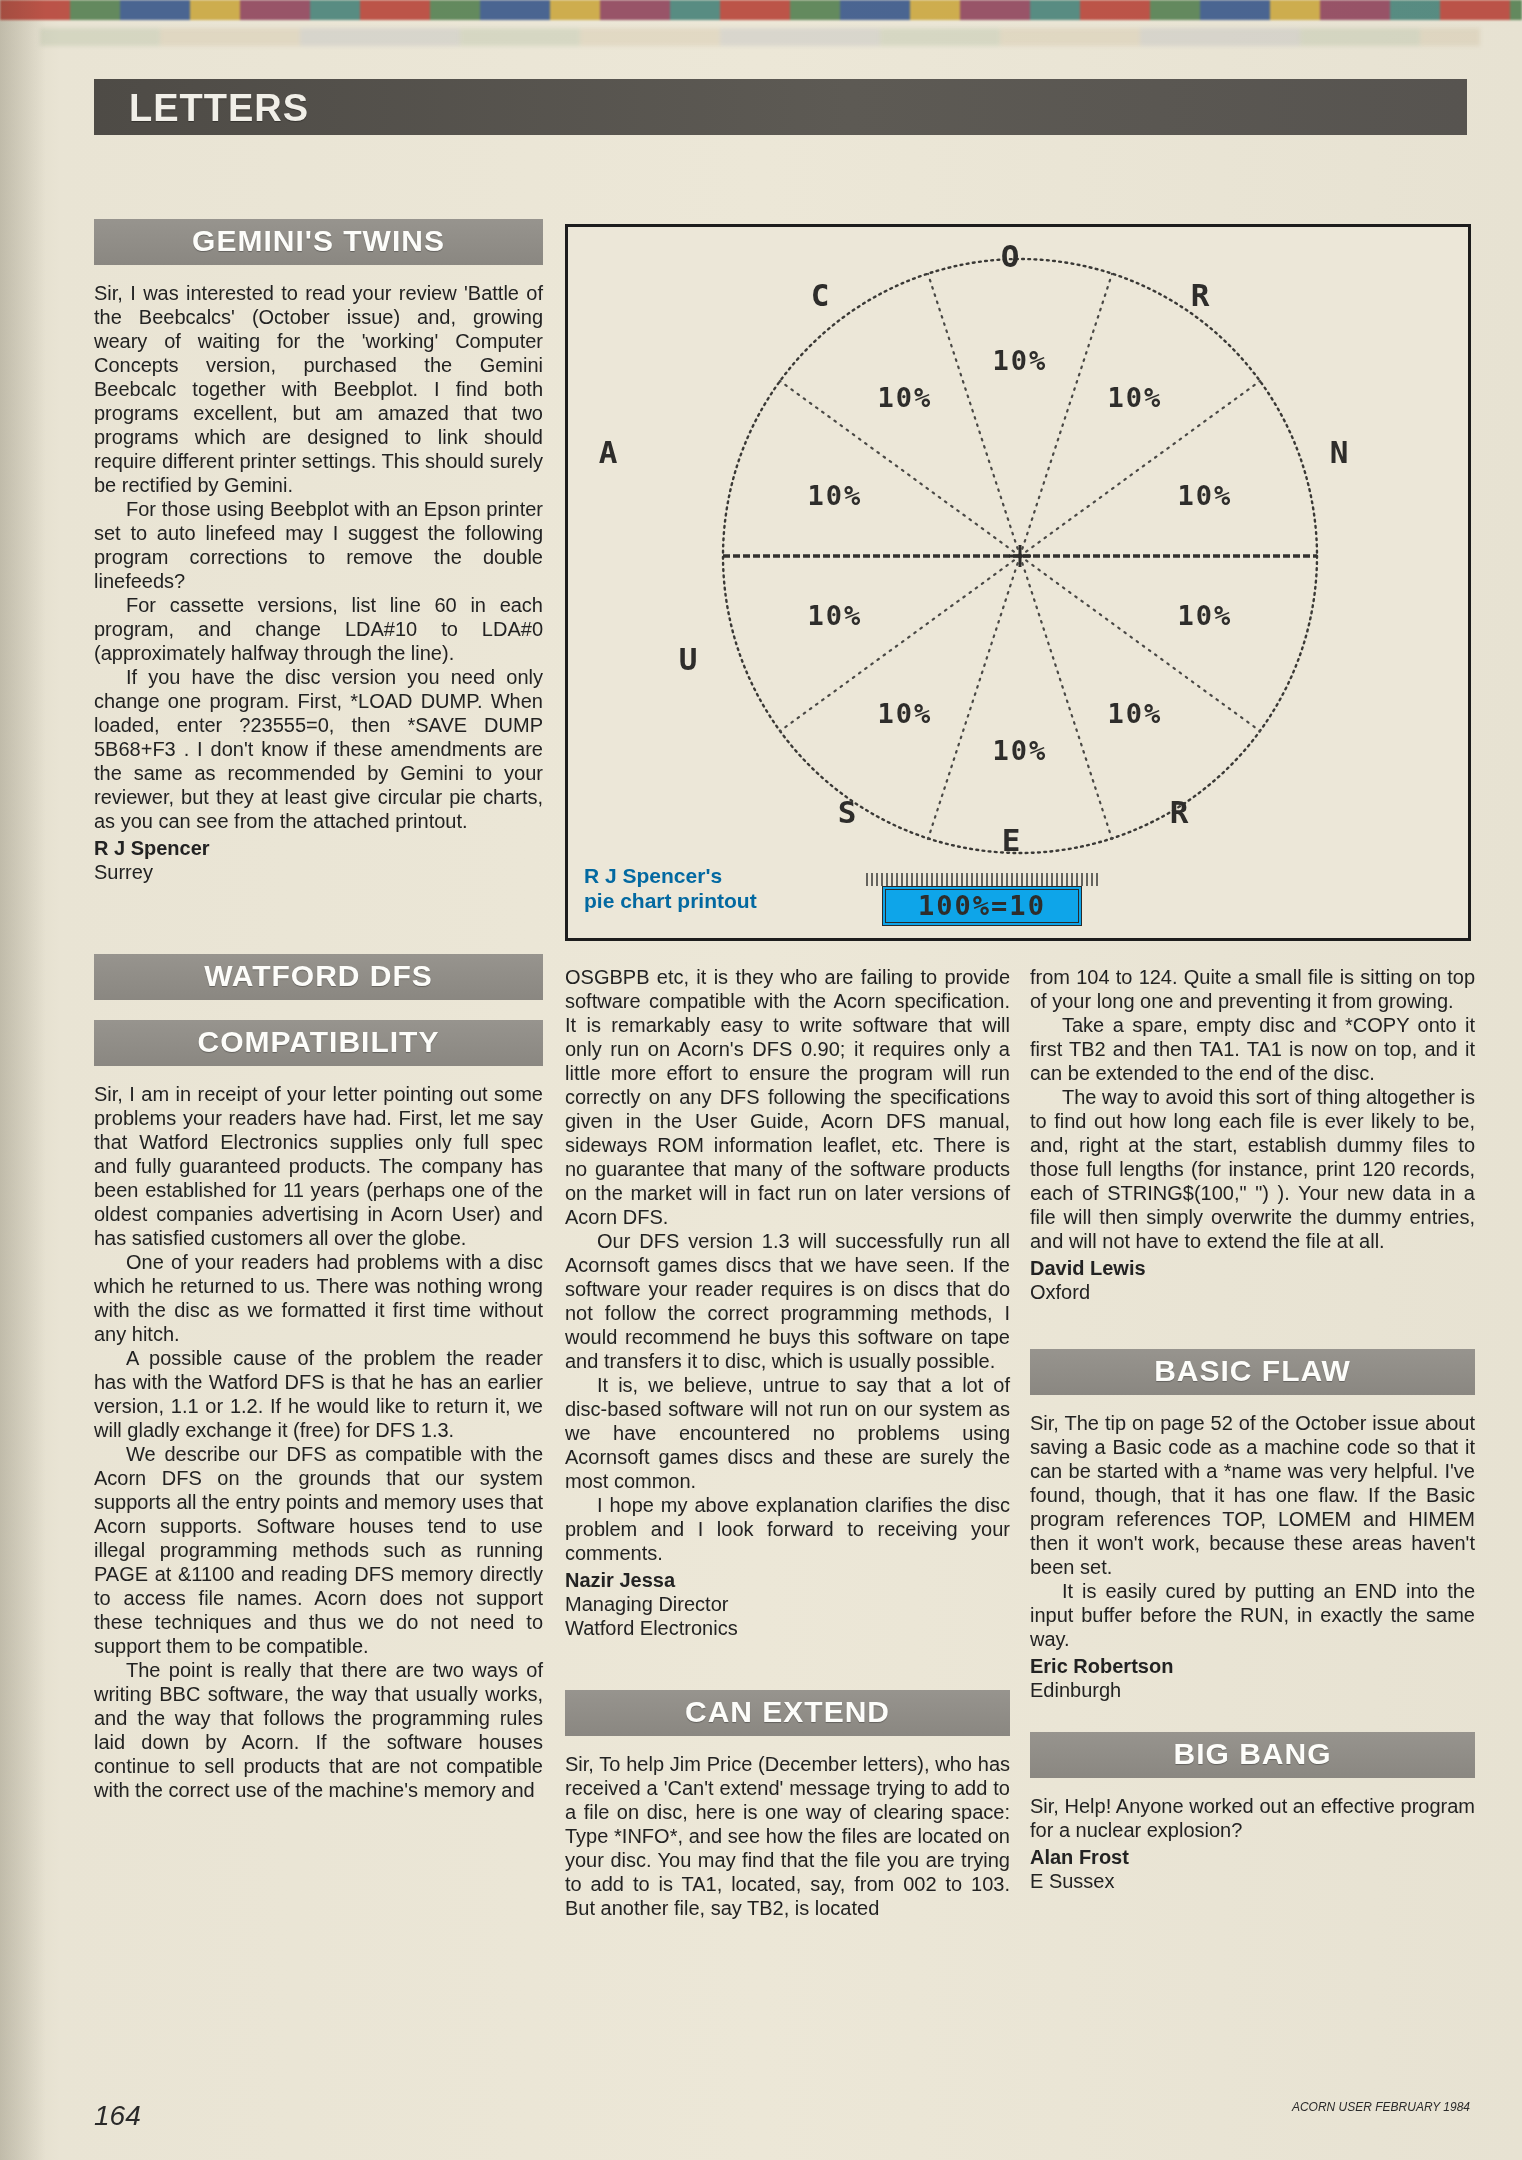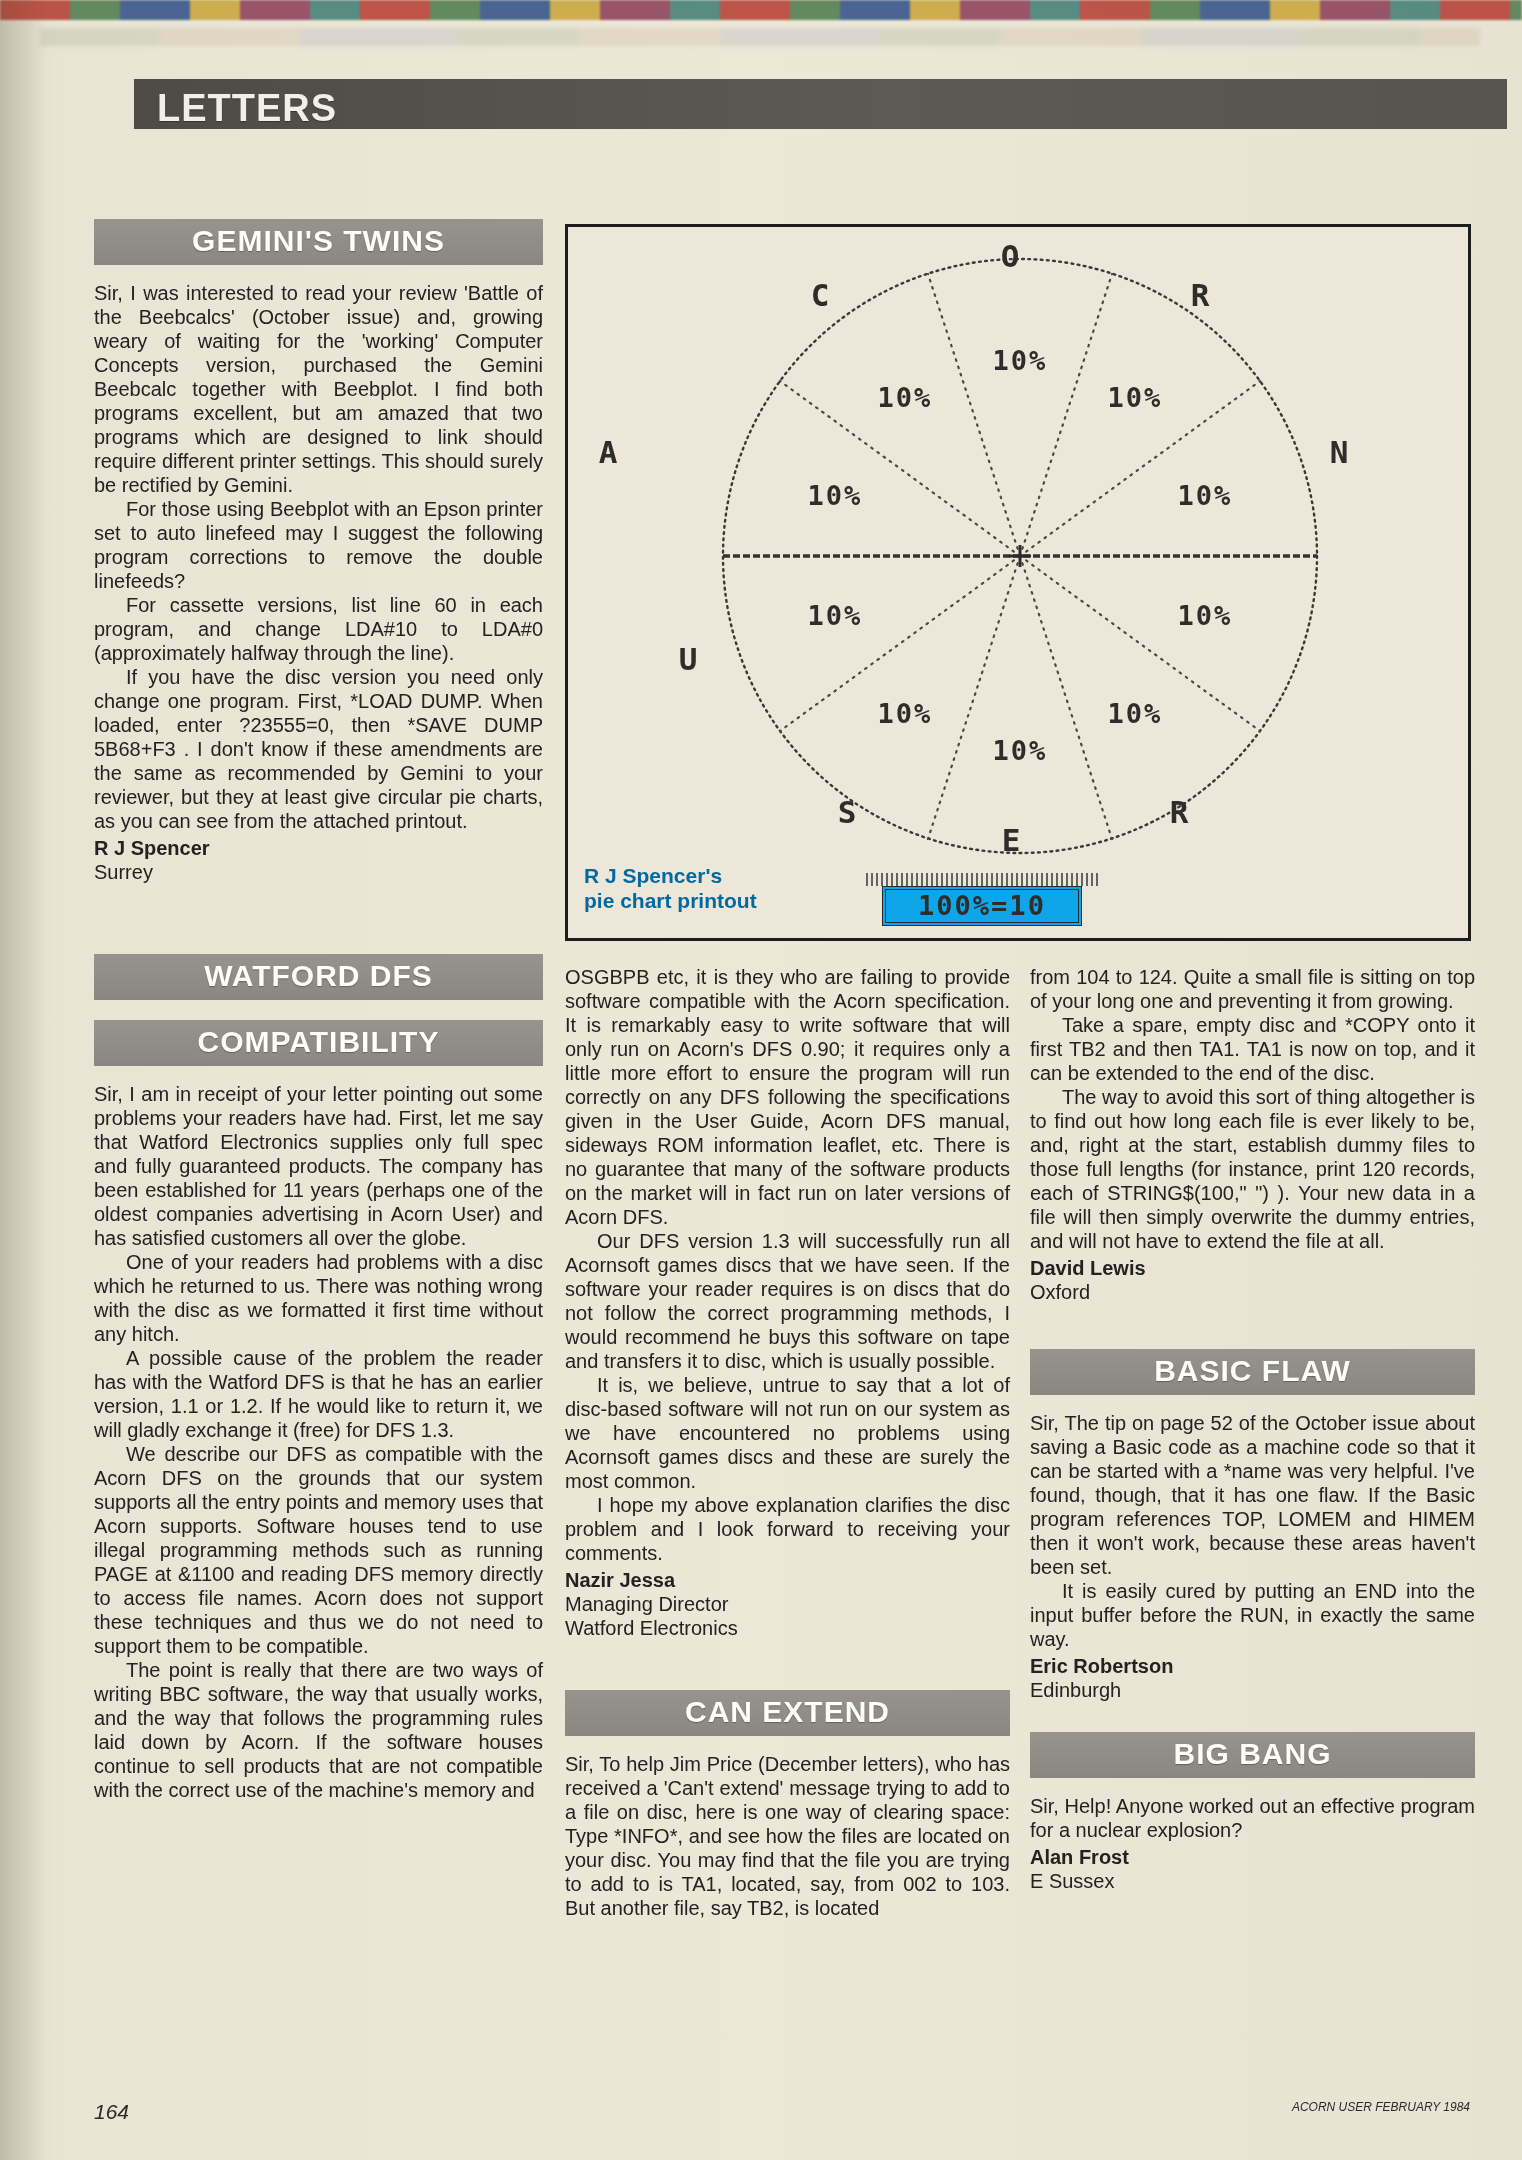--- a/index.html
+++ b/index.html
@@ -21,26 +21,25 @@
     filter:blur(1px);opacity:.85;
   }
   .scan-strip-2{
     position:absolute;left:40px;top:28px;width:1440px;height:18px;
     background:repeating-linear-gradient(90deg,
       rgba(120,150,110,.35) 0 120px,rgba(170,140,90,.3) 120px 260px,
       rgba(110,120,150,.3) 260px 420px);
     filter:blur(2px);opacity:.5;
   }
   .letters-banner{
-    position:absolute;left:94px;top:79px;width:1373px;height:50px;
+    position:absolute;left:94px;top:79px;width:1373px;height:56px;
     background:linear-gradient(90deg,#4e4b46 0,#5d5a54 55%,#575450 100%);
     color:#f1efe8;font-weight:bold;font-size:38px;line-height:58px;
-    padding-left:23px;box-sizing:border-box;letter-spacing:1px;
+    padding-left:35px;box-sizing:border-box;letter-spacing:1px;
     text-shadow:0 1px 1px rgba(0,0,0,.35);
-    margin-left:40px;
   }
   .col{position:absolute;font-size:20px;line-height:24px;}
   .col-left{left:94px;top:219px;width:449px;}
   .col-mid{left:565px;top:965px;width:445px;}
   .col-right{left:1030px;top:965px;width:445px;}
   .banner{
     background:linear-gradient(180deg,#97948e,#8a8781);
     color:#fdfdfa;font-weight:bold;font-size:30px;text-align:center;
     padding:10px 0 12px;letter-spacing:1px;margin-bottom:16px;
     text-shadow:0 1px 1px rgba(0,0,0,.3);
@@ -70,21 +69,21 @@
     opacity:.85;
   }
   .pie-legend{
     position:absolute;left:314px;top:659px;width:200px;height:40px;
     border:4px double #2a2a2a;box-sizing:border-box;
     font-family:"DejaVu Sans Mono","Liberation Mono",monospace;
     font-weight:bold;font-size:27px;line-height:32px;text-align:center;
     letter-spacing:2px;color:#2e2d2b;background:#0ea5e9;
   }
   .footer-left{
-    position:absolute;left:94px;top:2100px;font-style:italic;font-size:21px;color:#2a2a2a;
+    position:absolute;left:94px;top:2100px;font-style:italic;font-size:28px;color:#2a2a2a;
   }
   .footer-right{
     position:absolute;right:52px;top:2100px;font-style:italic;font-size:12px;color:#2a2a2a;
   }
   .edge-shade{
     position:absolute;left:0;top:0;width:46px;height:2160px;
     background:linear-gradient(90deg,rgba(60,55,40,.18),rgba(60,55,40,0));
     pointer-events:none;
   }
 </style>

